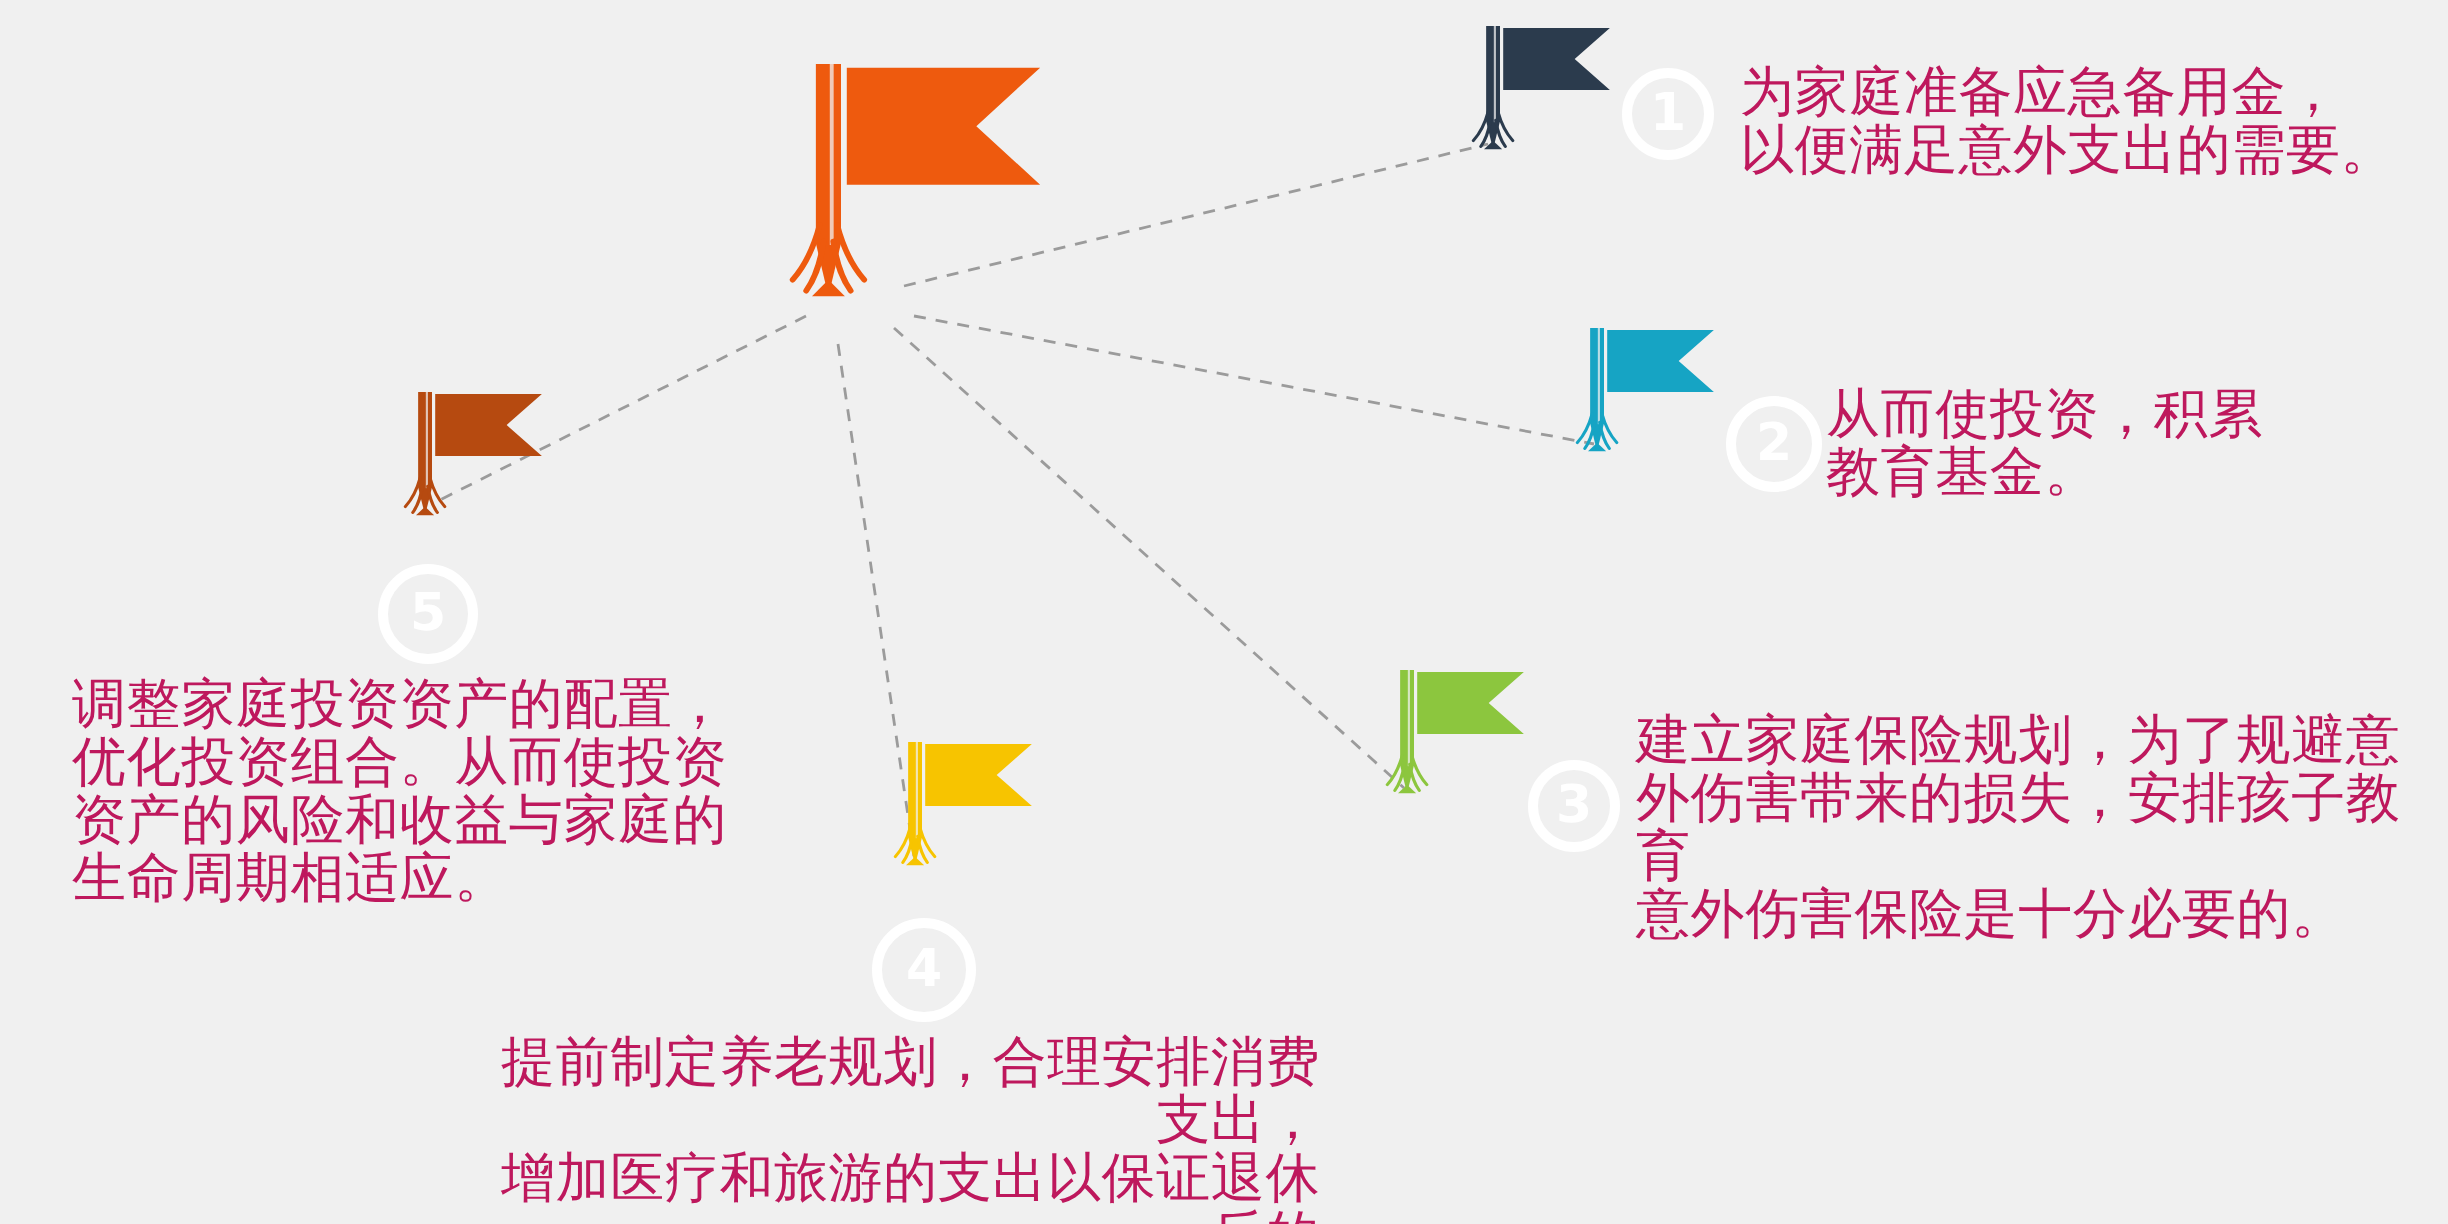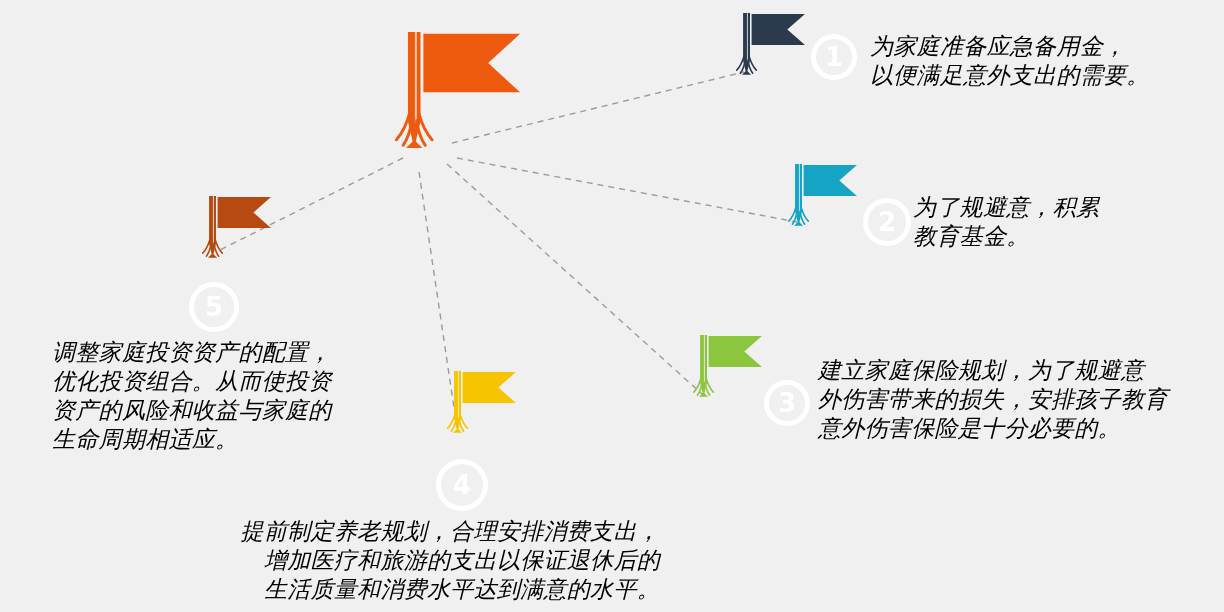--- a/index.html
+++ b/index.html
@@ -21,26 +21,25 @@
     border:5px solid #ffffff;
     border-radius:50%;
     color:#ffffff;
     font-weight:bold;
     display:flex;align-items:center;justify-content:center;
     font-size:26px;
     line-height:1;
   }
   .desc{
     position:absolute;
-    color:#000000;
-    font-size:23px;
+    color:#be185d;
+    font-size:27px;
     line-height:29px;
     letter-spacing:0.3px;
     white-space:pre-line;
-    font-style:italic;
   }
   .desc.centered{text-align:right;}
 </style>
 </head>
 <body>
 
 <div class="stage">
 
   <svg style="position:absolute;width:0;height:0" aria-hidden="true">
     <defs>
@@ -80,21 +79,21 @@
     <div class="num-circle" style="left:811px;top:34px;width:46px;height:46px">1</div>
     <div class="desc" style="left:870px;top:32px">为家庭准备应急备用金，
 以便满足意外支出的需要。</div>
   </div>
 
   <div>
     <svg class="flag" viewBox="0 0 120 140" preserveAspectRatio="none" style="left: 794px; top: 164px; width: 64px; height: 68px; color: rgb(22, 164, 196);">
         <use href="#flag-shape"></use>
       </svg>
     <div class="num-circle" style="left:863px;top:198px;width:48px;height:48px">2</div>
-    <div class="desc" style="left:913px;top:193px">为了规避意，积累
+    <div class="desc" style="left:913px;top:193px">从而使投资，积累
 教育基金。</div>
   </div>
 
   <div>
     <svg class="flag" viewBox="0 0 120 140" preserveAspectRatio="none" style="left: 699px; top: 335px; width: 64px; height: 68px; color: rgb(140, 198, 62);">
         <use href="#flag-shape"></use>
       </svg>
     <div class="num-circle" style="left:764px;top:380px;width:46px;height:46px">3</div>
     <div class="desc" style="left:818px;top:356px">建立家庭保险规划，为了规避意
 外伤害带来的损失，安排孩子教育
@@ -109,19 +108,19 @@
     <div class="desc centered" style="left:240px;top:517px;width:420px">提前制定养老规划，合理安排消费支出，
 增加医疗和旅游的支出以保证退休后的
 生活质量和消费水平达到满意的水平。</div>
   </div>
 
   <div>
     <svg class="flag" viewBox="0 0 120 140" preserveAspectRatio="none" style="left: 208px; top: 196px; width: 64px; height: 68px; color: rgb(182, 74, 16);">
         <use href="#flag-shape"></use>
       </svg>
     <div class="num-circle" style="left:189px;top:282px;width:50px;height:50px">5</div>
-    <div class="desc" style="left:52px;top:338px">调整家庭投资资产的配置，
+    <div class="desc" style="left:36px;top:338px">调整家庭投资资产的配置，
 优化投资组合。从而使投资
 资产的风险和收益与家庭的
 生命周期相适应。</div>
   </div>
 
 </div>
 
 </body></html>

